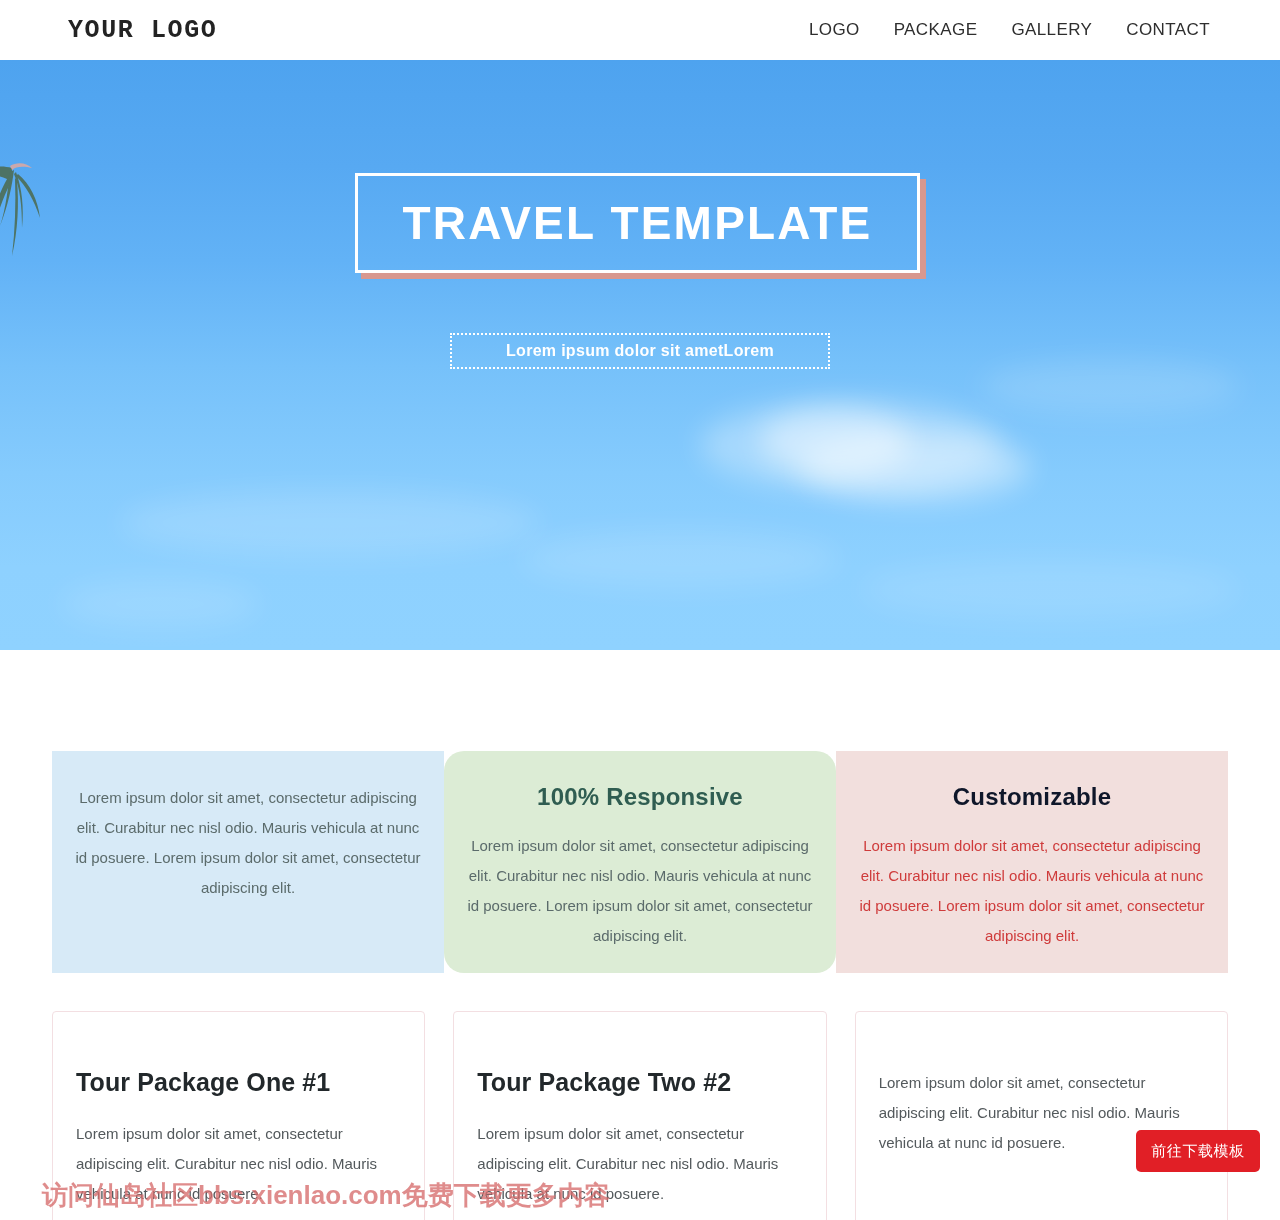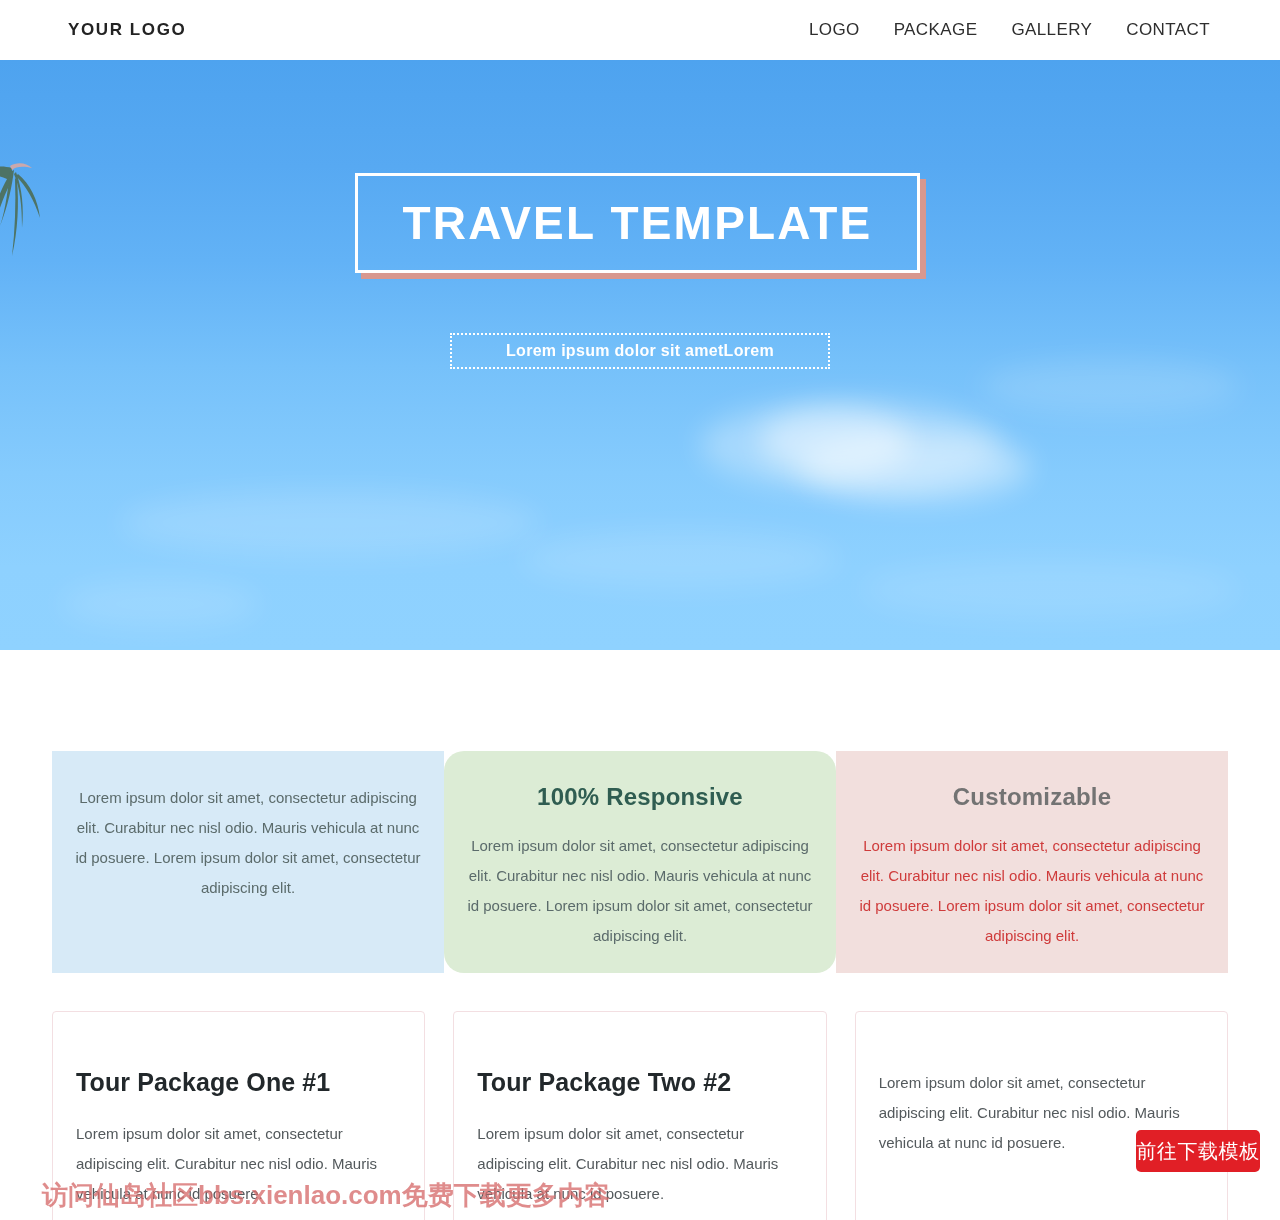--- a/index.html
+++ b/index.html
@@ -20,25 +20,25 @@
     background: #ffffff;
     display: flex;
     align-items: center;
     justify-content: space-between;
     padding: 0 70px 0 68px;
     position: relative;
     z-index: 20;
   }
 
   .logo {
-    font-size: 17px;
+    font-size: 25px;
     font-weight: 800;
     letter-spacing: 1.6px;
     color: #232323;
-    font-family: Liberation Sans, sans-serif;
+    font-family: Liberation Mono, monospace;
     white-space: nowrap;
   }
 
   .main-nav {
     display: flex;
     align-items: center;
     gap: 34px;
   }
 
   .nav-link {
@@ -171,21 +171,21 @@
     line-height: 30px;
     font-family: "Liberation Sans", sans-serif;
   }
 
   .feature.f-blue  { background: #d7eaf7; }
   .feature.f-green { background: #dcecd5; border-radius: 20px; }
   .feature.f-red   { background: #f2dfdd; }
 
   .f-blue  .feature-title { color: #2f5d51; }
   .f-green .feature-title { color: #2f5d51; }
-  .f-red   .feature-title { color: #737373; text-align: center; }
+  .f-red   .feature-title { color: #0f172a; text-align: center; }
 
   .f-blue  .feature-text { color: #5b6b6b; }
   .f-green .feature-text { color: #5b6b6b; }
   .f-red   .feature-text { color: #cf3b3b; }
 
   
   .packages {
     display: flex;
     width: 1176px;
     margin: 38px auto 0 auto;
@@ -221,21 +221,21 @@
   .download-btn {
     position: absolute;
     left: 1136px;
     top: 1130px;
     width: 124px;
     height: 42px;
     background: #e11f26;
     border-radius: 5px;
     border: none;
     color: #ffffff;
-    font-size: 20px;
+    font-size: 15px;
     letter-spacing: 0.6px;
     display: flex;
     align-items: center;
     justify-content: center;
     cursor: pointer;
     z-index: 60;
     font-family: "Liberation Sans", sans-serif;
   }
 
   .watermark {

